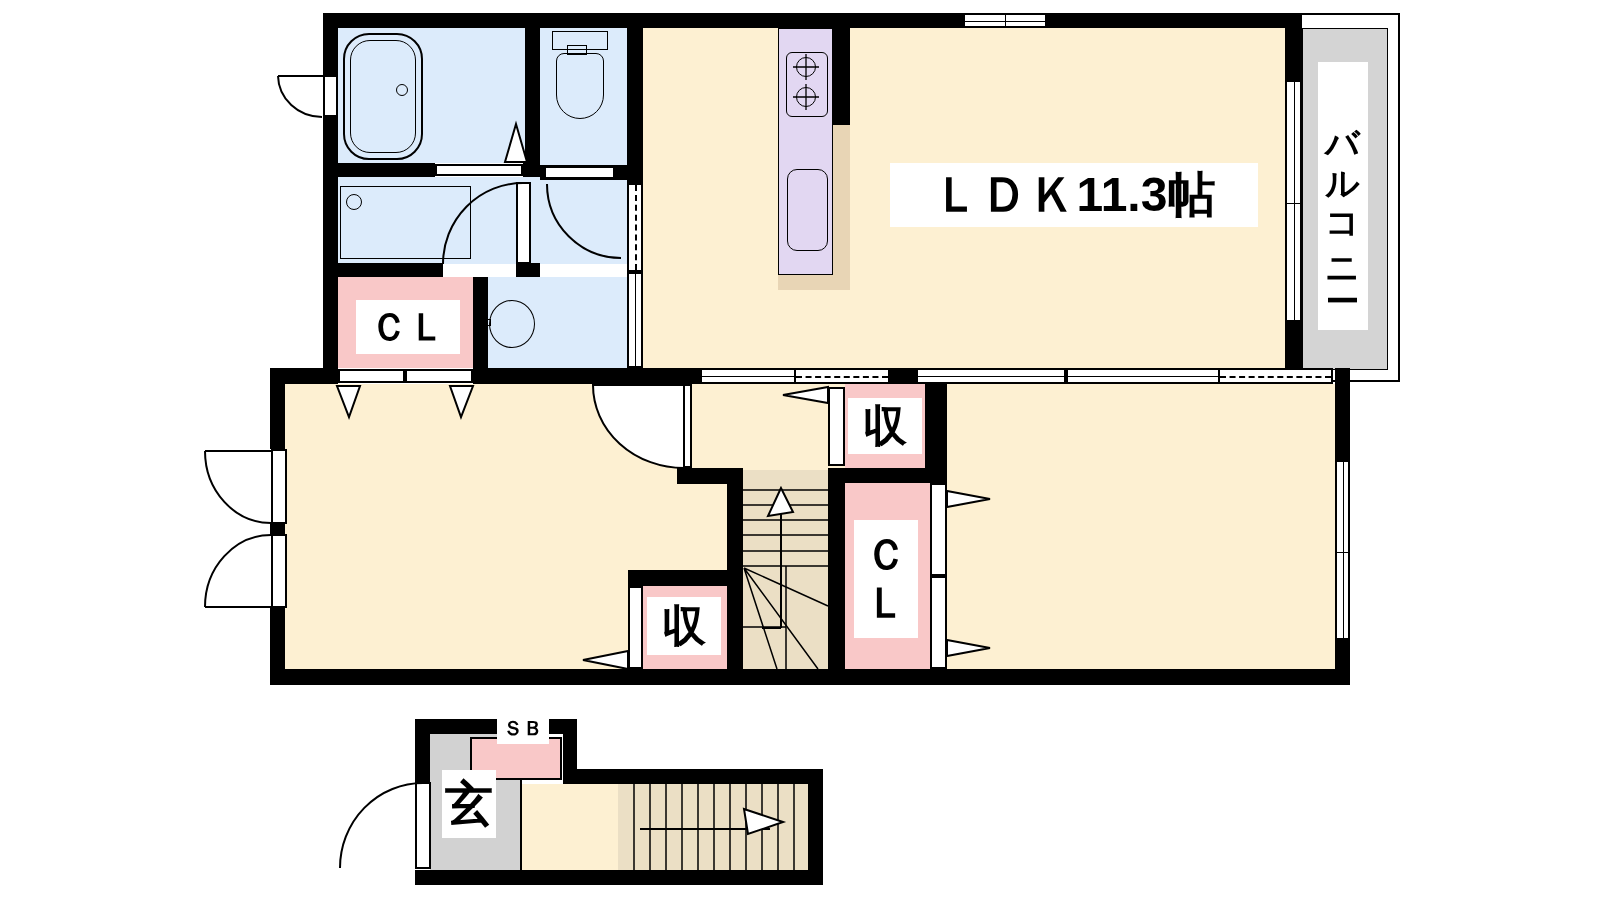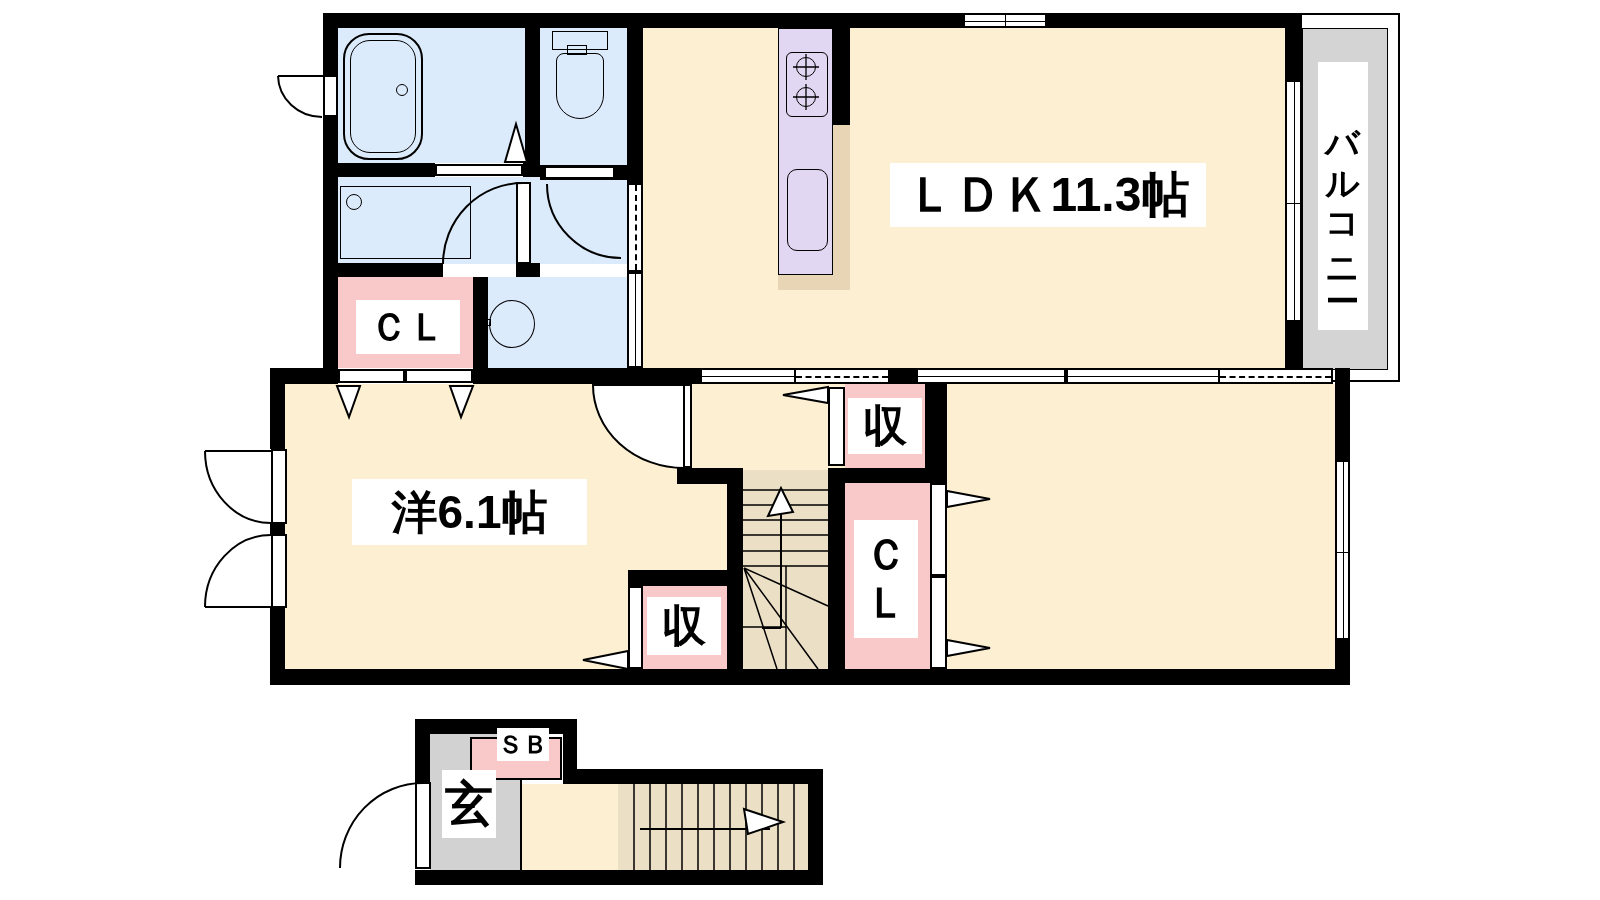--- a/index.html
+++ b/index.html
@@ -198,42 +198,39 @@
       <polygon points="516,124 505,162 527,162"></polygon>
       <polygon points="783,395 828,387 828,403"></polygon>
       <polygon points="583,660 628,651 628,669"></polygon>
       <polygon points="990,499 947,491 947,507"></polygon>
       <polygon points="990,648 947,640 947,656"></polygon>
     </g>
 
     <path d="M806 54 V80 M793 67 H819 M806 84 V110 M793 97 H819" stroke="#000" stroke-width="1.3" fill="none"></path>
   </svg>
 
-  <div class="lab" style="left:890px;top:163px;width:316px;height:64px;font-size:48px">
+  <div class="lab" style="left:890px;top:163px;width:368px;height:64px;font-size:48px">
       <span>ＬＤＫ11.3帖</span>
-    </div>
-  <div class="lab" style="left:352px;top:479px;width:235px;height:66px;font-size:46px">
-      <span>洋6.1帖</span>
     </div>
   <div class="lab lab-v" style="left:1318px;top:62px;width:50px;height:268px;font-size:34px">
       <span>バルコニー</span>
     </div>
   <div class="lab" style="left:356px;top:300px;width:104px;height:54px;font-size:38px">
       <span>ＣＬ</span>
     </div>
   <div class="lab" style="left:848px;top:398px;width:74px;height:56px;font-size:44px">
       <span>収</span>
     </div>
   <div class="lab" style="left:854px;top:520px;width:64px;height:118px;font-size:42px;flex-direction:column;gap:6px">
     <span>Ｃ</span>
       <span>Ｌ</span>
   </div>
   <div class="lab" style="left:647px;top:597px;width:74px;height:58px;font-size:44px">
       <span>収</span>
     </div>
-  <div class="lab" style="left:497px;top:728px;width:52px;height:33px;font-size:25px">
+  <div class="lab" style="left:497px;top:711px;width:52px;height:33px;font-size:20px">
       <span>ＳＢ</span>
     </div>
   <div class="lab" style="left:442px;top:770px;width:54px;height:68px;font-size:48px">
       <span>玄</span>
     </div>
 
 </div>
 
 </body></html>

